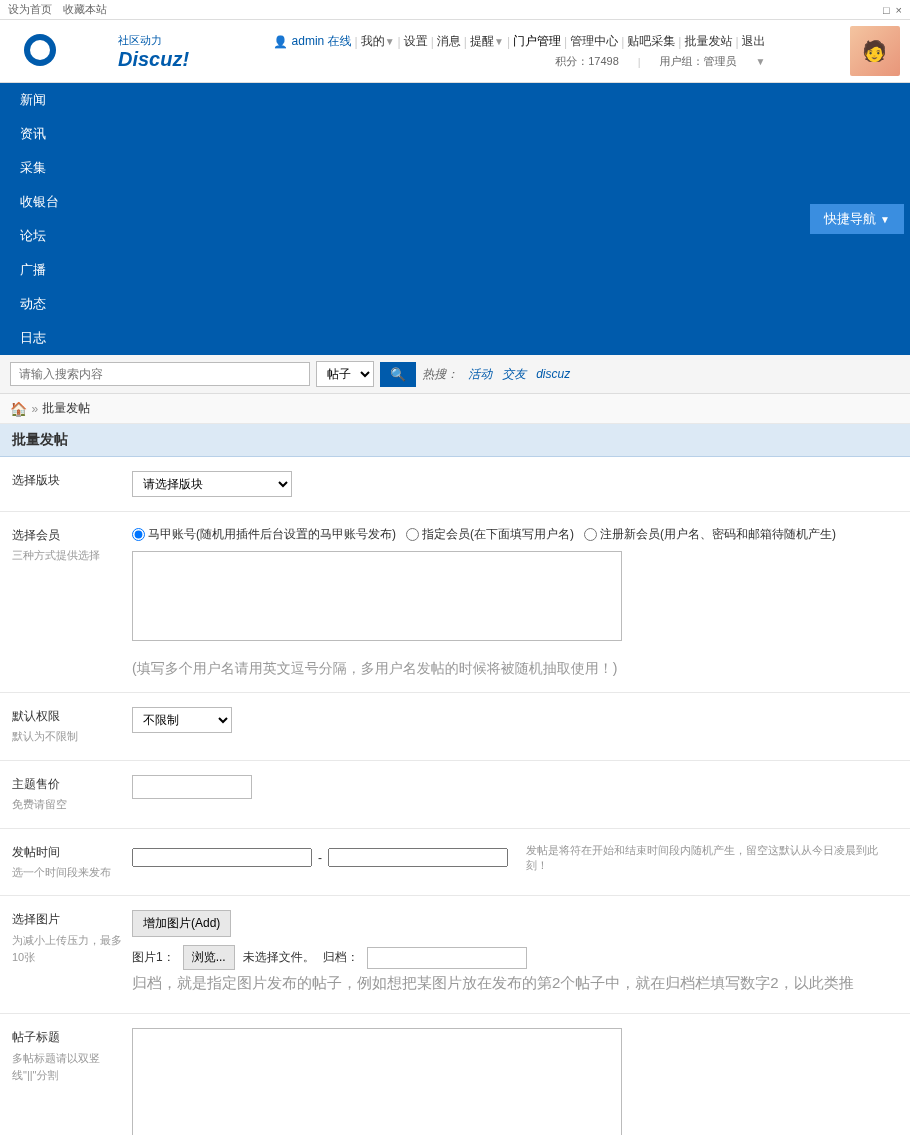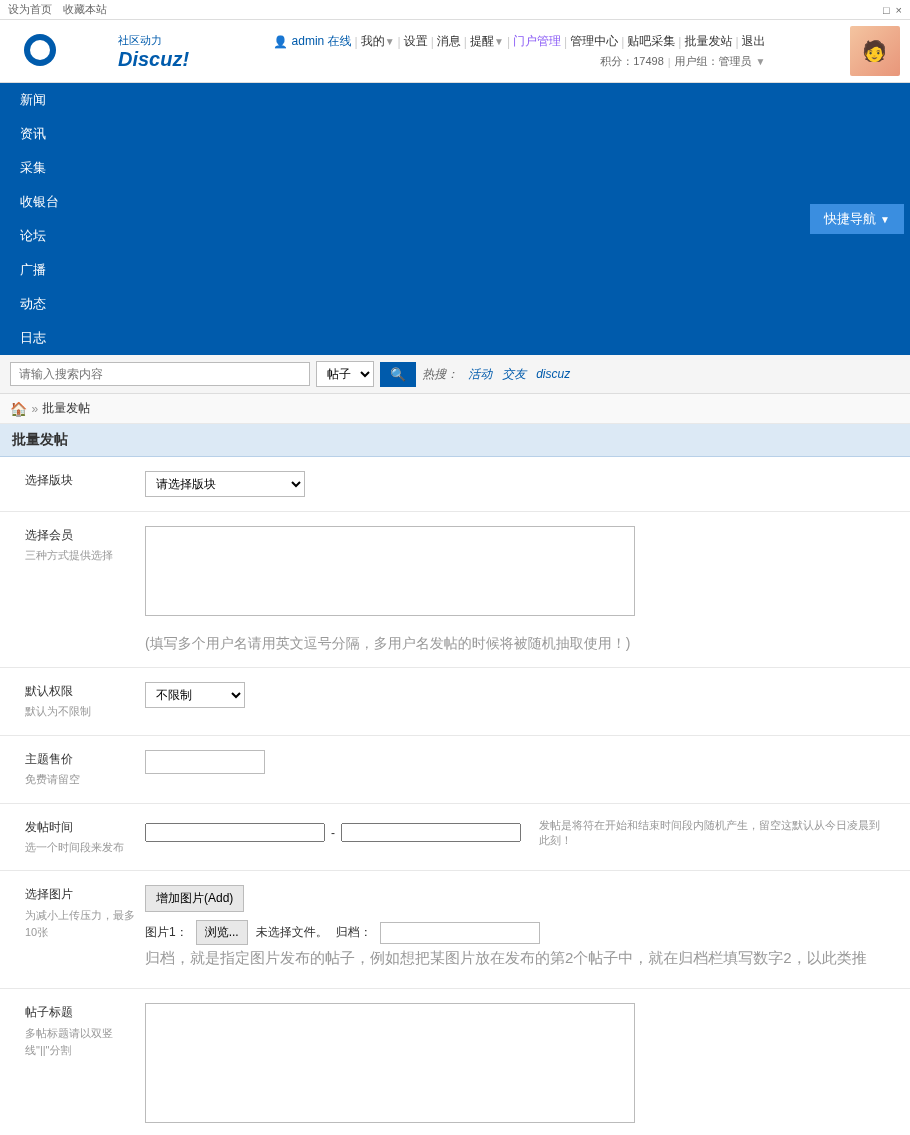--- a/index.html
+++ b/index.html
@@ -39,21 +39,21 @@
     .breadcrumb .home-icon { color: #005bac; font-size: 14px; }
     .breadcrumb .sep { color: #999; }
     .breadcrumb .current { color: #333; }
 
     
     .main-content { background: #fff; margin: 0; }
     .page-title-bar { background: #dce9f5; border-bottom: 1px solid #b8d0e8; padding: 7px 12px; font-size: 14px; font-weight: bold; color: #333; }
 
     
     .form-container { padding: 0; }
-    .form-row { display: flex; align-items: flex-start; border-bottom: 1px solid #e8e8e8; padding: 14px 25px; }
+    .form-row { display: flex; align-items: flex-start; border-bottom: 1px solid #e8e8e8; padding: 14px 12px; }
     .form-label { width: 120px; min-width: 120px; font-size: 12px; color: #333; line-height: 1.6; }
     .form-label .sub { color: #999; font-size: 11px; display: block; margin-top: 2px; }
     .form-content { flex: 1; }
     .form-select { border: 1px solid #bbb; padding: 4px 6px; font-size: 12px; width: 160px; background: #fff; }
     .form-select-sm { width: 100px; }
 
     
     .radio-group { display: flex; align-items: center; gap: 10px; margin-bottom: 8px; flex-wrap: wrap; font-size: 12px; }
     .radio-group label { display: flex; align-items: center; gap: 3px; cursor: pointer; }
 
@@ -82,21 +82,21 @@
     
     .submit-btn { background: #e0e0e0; border: 1px solid #bbb; padding: 5px 18px; font-size: 12px; cursor: pointer; }
 
     
     .footer { background: #f5f5f5; border-top: 1px solid #ddd; padding: 10px 12px; text-align: center; font-size: 11px; color: #666; }
     .footer-top { margin-bottom: 6px; }
     .footer-top strong { color: #333; }
 
     .header-info-row { display: flex; flex-direction: column; align-items: flex-end; }
     .header-links-row { display: flex; align-items: center; flex-wrap: wrap; justify-content: flex-end; margin-bottom: 4px; }
-    .header-score-row { display: flex; align-items: center; gap: 4px; color: #666; font-size: 11px; }
+    .header-score-row { display: flex; align-items: center; gap: 19px; color: #666; font-size: 11px; }
 
     select { appearance: auto; }
   </style>
 </head>
 <body>
 
 <div class="top-bar">
   <div>
     <a>设为首页</a>
     <a>收藏本站</a>
@@ -128,21 +128,21 @@
       <span style="color:#333;cursor:pointer;">我的</span>
       <span style="color:#999;font-size:10px;">▼</span>
       <span style="color:#ccc;margin:0 3px;">|</span>
       <span style="cursor:pointer;color:#333;">设置</span>
       <span style="color:#ccc;margin:0 3px;">|</span>
       <span style="cursor:pointer;color:#333;">消息</span>
       <span style="color:#ccc;margin:0 3px;">|</span>
       <span style="cursor:pointer;color:#333;">提醒</span>
       <span style="color:#999;font-size:10px;">▼</span>
       <span style="color:#ccc;margin:0 3px;">|</span>
-      <span style="cursor:pointer;color:#8b5cf6;">门户管理</span>
+      <span style="cursor:pointer;color:#000000;">门户管理</span>
       <span style="color:#ccc;margin:0 3px;">|</span>
       <span style="cursor:pointer;color:#333;">管理中心</span>
       <span style="color:#ccc;margin:0 3px;">|</span>
       <span style="cursor:pointer;color:#333;">贴吧采集</span>
       <span style="color:#ccc;margin:0 3px;">|</span>
       <span style="cursor:pointer;color:#333;">批量发站</span>
       <span style="color:#ccc;margin:0 3px;">|</span>
       <span style="cursor:pointer;color:#333;">退出</span>
     </div>
     <div class="header-score-row">
@@ -204,20 +204,34 @@
         </select>
       </div>
     </div>
 
     <div class="form-row" style="align-items:flex-start;">
       <div class="form-label">
         <span>选择会员</span>
         <span class="sub">三种方式提供选择</span>
       </div>
       <div class="form-content">
+        <div class="radio-group">
+          <label>
+            <input type="radio" name="member_type" value="puppet" checked="" style="">
+            <span>马甲账号(随机用插件后台设置的马甲账号发布)</span>
+          </label>
+          <label>
+            <input type="radio" name="member_type" value="specify" style="">
+            <span>指定会员(在下面填写用户名)</span>
+          </label>
+          <label>
+            <input type="radio" name="member_type" value="register" style="">
+            <span>注册新会员(用户名、密码和邮箱待随机产生)</span>
+          </label>
+        </div>
         <textarea class="form-textarea" style=""></textarea>
         <div class="form-hint">(填写多个用户名请用英文逗号分隔，多用户名发帖的时候将被随机抽取使用！)</div>
       </div>
     </div>
 
     <div class="form-row">
       <div class="form-label">
         <span>默认权限</span>
         <span class="sub">默认为不限制</span>
       </div>

